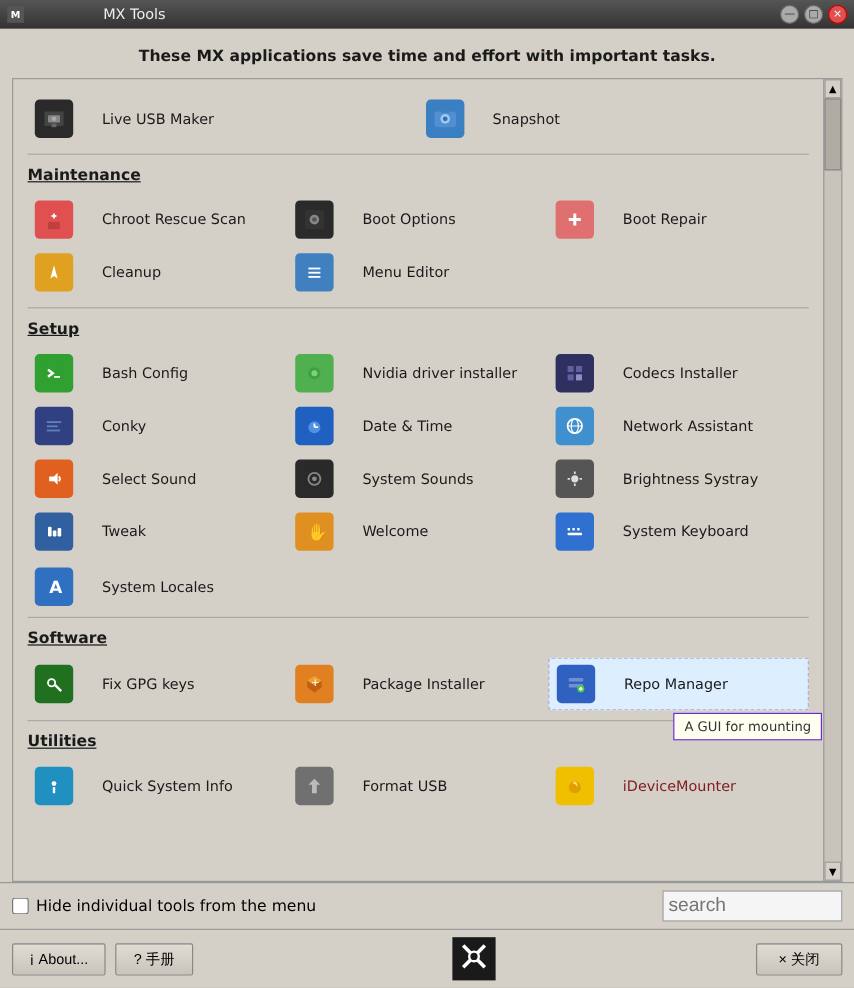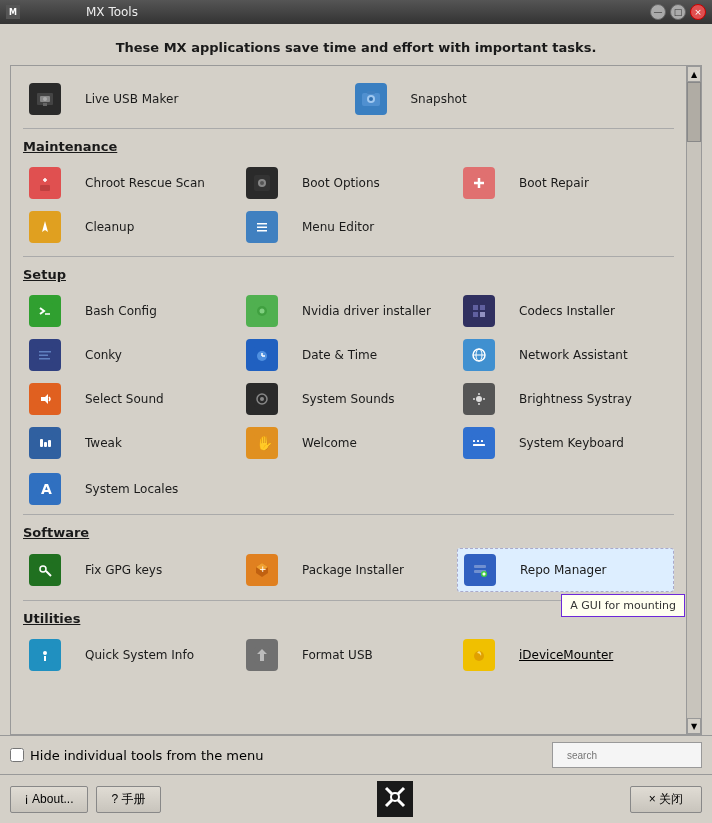--- a/index.html
+++ b/index.html
@@ -182,22 +182,22 @@
     .checkbox-input {
       width: 14px;
       height: 14px;
       cursor: pointer;
     }
     .search-input {
       width: 150px;
       height: 26px;
       border: 1px solid #999;
       background: #f5f5f5;
-      padding: 2px 14px;
-      font-size: 10px;
+      padding: 2px 4px;
+      font-size: 16px;
       color: #888;
       margin-left: 26px;
     }
     .footer-bar {
       background: #d4d0c8;
       border-top: 1px solid #999;
       padding: 6px 10px;
       display: flex;
       align-items: center;
       justify-content: space-between;
@@ -597,21 +597,21 @@
             <span class="app-label">Format USB</span>
           </div>
           <div class="app-item">
             <div class="app-icon icon-idevice">
               <svg width="22" height="22" viewBox="0 0 22 22">
                   <rect x="3" y="3" width="16" height="16" rx="2" fill="#f0c000"></rect>
                   <circle cx="11" cy="12" r="5" fill="#e0a000"></circle>
                   <path d="M11 7 Q14 9 13 12 Q12 9 9 9 Q11 7 11 7Z" fill="#f8e080"></path>
                 </svg>
             </div>
-            <span class="app-label" style="color:#000000;text-decoration:underline;">iDeviceMounter</span>
+            <span class="app-label" style="color:#7f1d1d;">iDeviceMounter</span>
           </div>
         </div>
 
         <div style="height:10px"></div>
       </div>
     </div>
     <div class="scrollbar">
       <div class="scroll-up">▲</div>
       <div class="scroll-track">
         <div class="scroll-thumb"></div>

